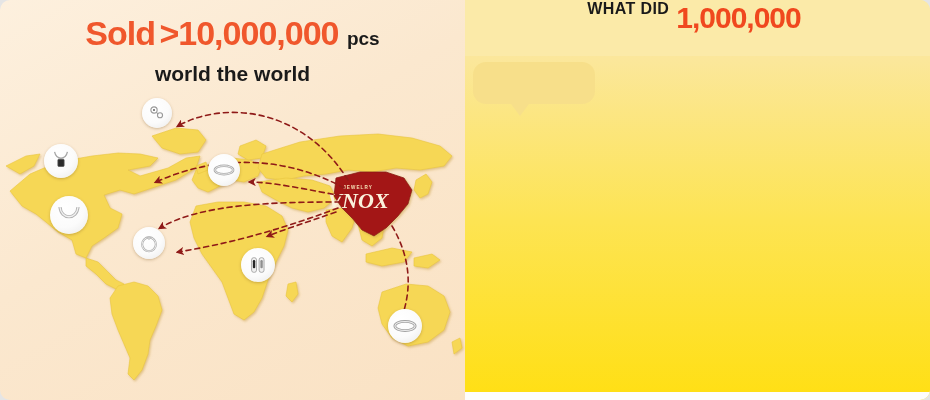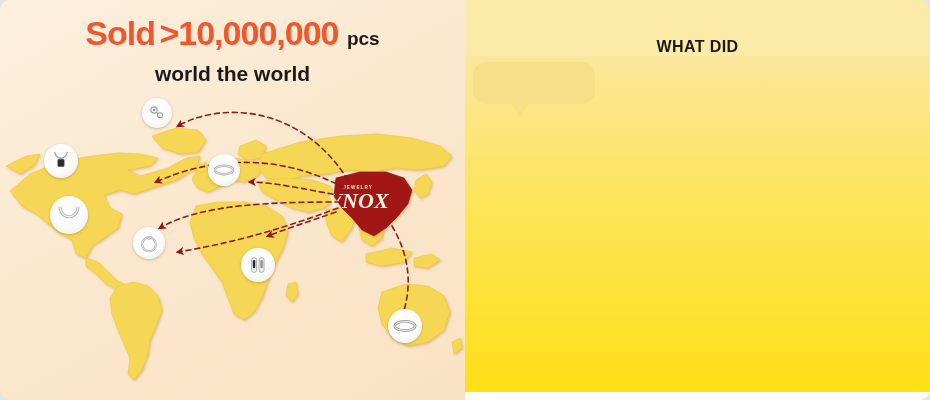--- a/index.html
+++ b/index.html
@@ -37,21 +37,21 @@
   .badge svg{display:block;}
 
   
   .right-panel{
     position:relative;width:465px;height:400px;overflow:hidden;
     background:linear-gradient(180deg,#fbeaa8 0%,#fbe79c 14%,#fde453 55%,#ffdf13 100%);
     border-radius:0 10px 10px 0;
   }
   .rp-head{
     position:absolute;left:0;top:0;width:465px;height:56px;
-    background:#fbeaa8;display:flex;align-items:flex-end;justify-content:center;
+    background:#fbeaa8;display:flex;align-items:flex-start;justify-content:center;
     white-space:nowrap;
   }
   .rp-head .w1,.rp-head .w2{font-size:16px;font-weight:bold;color:#1a1a1a;letter-spacing:.4px;}
   .rp-head .big{font-size:30px;font-weight:bold;color:#f0481e;letter-spacing:-1px;margin:0 7px;
                 position:relative;top:1px;}
 
   .bubble{
     position:absolute;border-radius:13px;display:flex;align-items:center;
     box-sizing:border-box;
   }
@@ -208,20 +208,21 @@
           <ellipse cx="13" cy="8" rx="11" ry="5" fill="none" stroke="#ececec" stroke-width="1.1"></ellipse>
         </svg>
       </div>
     </div>
   </div>
 
   <div class="right-panel">
 
     <div class="rp-head">
       <span class="w1">WHAT DID</span>
+      <span class="big">1,000,000</span>
     </div>
 
     <div class="bubble ghost" style="left:8px;top:62px;width:122px;height:42px;background:#f7df8a;">
       <span class="tail" style="left:38px;border-top:12px solid #f7df8a;"></span>
       </div>
 
     <div class="rp-foot"></div>
   </div>
 </div>
 

